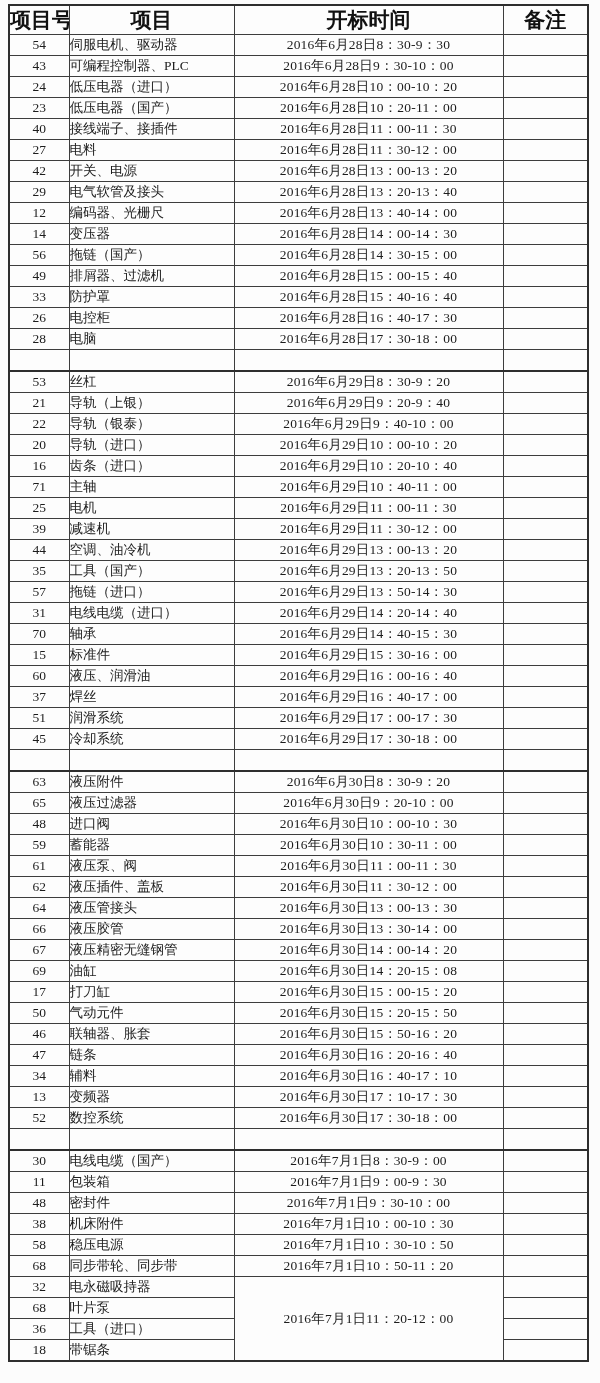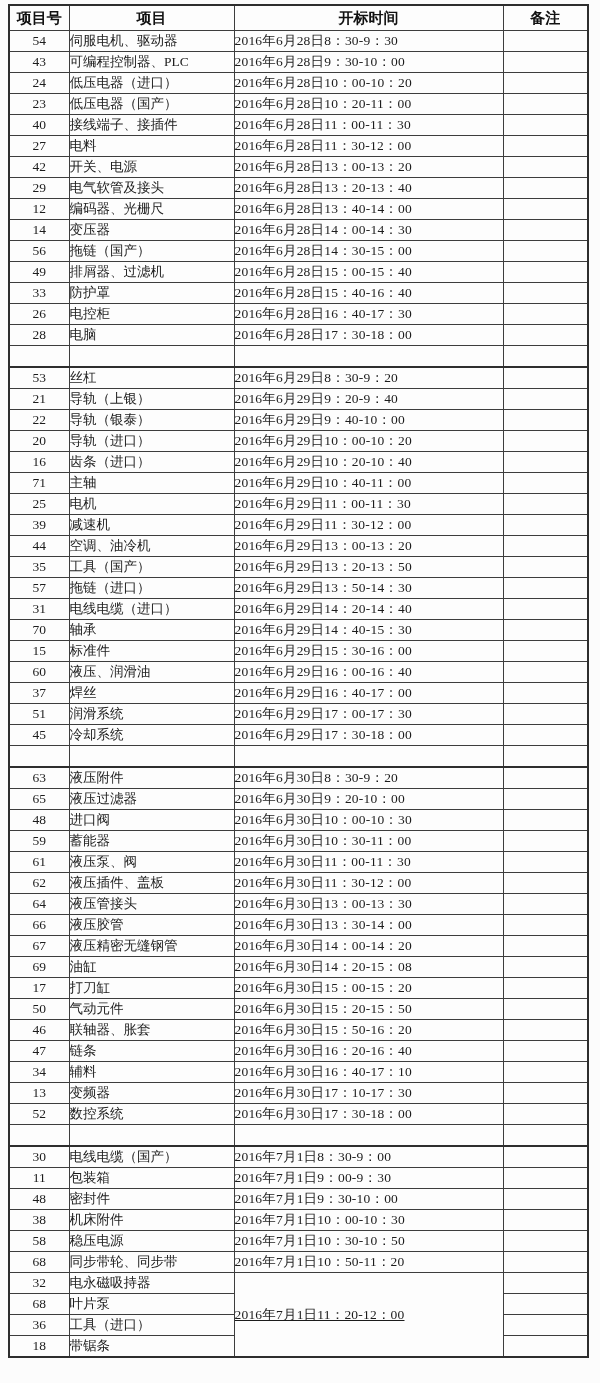--- a/index.html
+++ b/index.html
@@ -29,36 +29,36 @@
     overflow: hidden;
     white-space: nowrap;
     vertical-align: middle;
   }
   col.c-no   { width: 60px; }
   col.c-item { width: 165px; }
   col.c-time { width: 269px; }
   col.c-note { width: 85px; }
   thead th {
     height: 24px;
-    font-size: 15px;
+    font-size: 21px;
     font-weight: bold;
     color: #111;
     text-align: center;
   }
   tbody td {
     height: 20px;
     font-size: 13.5px;
     color: #1c1c1c;
     line-height: 20px;
   }
   td.no   { text-align: center; }
   td.item { text-align: left; padding-left: 7px; }
-  td.time { letter-spacing: 0.2px; }
+  td.time { text-align: center; letter-spacing: 0.2px; }
   tr.section-start td { border-top: 2px solid #2e2e2e; margin-top: 36px; }
-  td.merged-time { vertical-align: middle; text-decoration: underline; }
+  td.merged-time { vertical-align: middle; }
 </style>
 </head>
 <body>
 
 <div class="sheet">
   <table class="bid-table">
     <colgroup>
       <col class="c-no">
       <col class="c-item">
       <col class="c-time">

